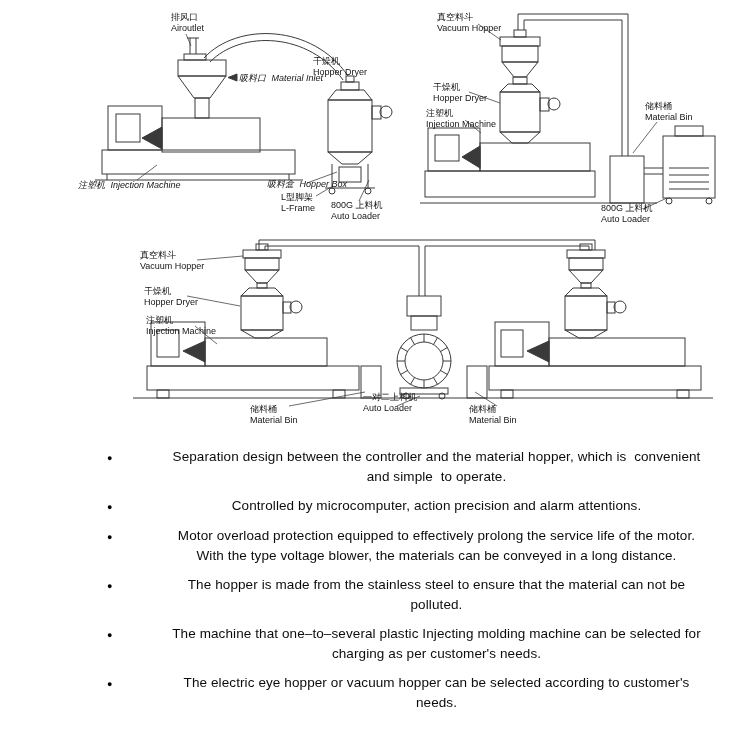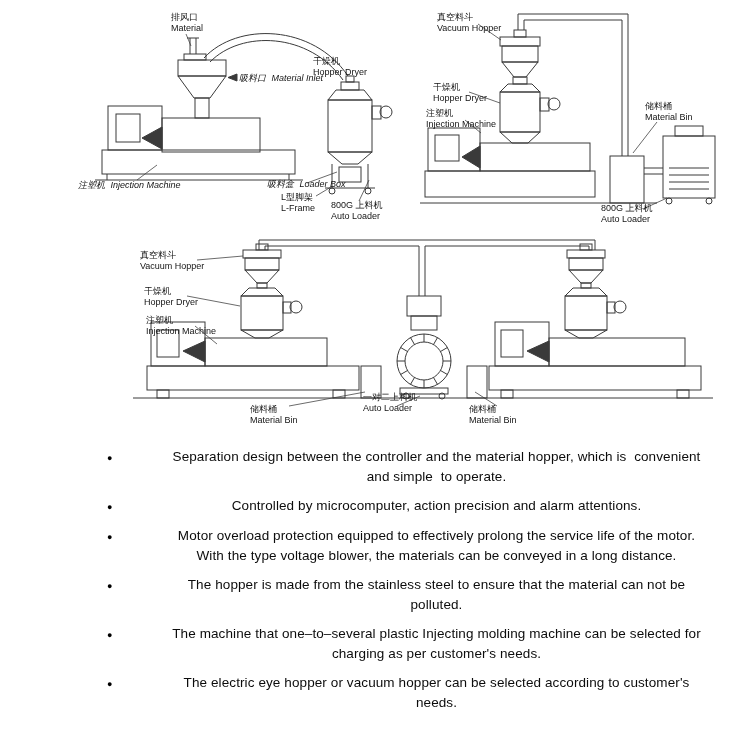--- a/index.html
+++ b/index.html
@@ -210,37 +210,37 @@
         <line x1="150" y1="326" x2="172" y2="344"></line>
         <line x1="244" y1="406" x2="320" y2="392"></line>
         <line x1="352" y1="406" x2="375" y2="396"></line>
         <line x1="452" y1="406" x2="430" y2="392"></line>
       </g>
     </g>
   </svg>
 
   <div class="lbl stack" style="left:126px;top:12px">
     <span>排风口</span>
-    <span>Material</span>
+    <span>Airoutlet</span>
   </div>
   <div class="lbl inline" style="left:194px;top:73px">
     <span>吸料口</span>
     <span>Material Inlet</span>
   </div>
   <div class="lbl stack" style="left:268px;top:56px">
     <span>干燥机</span>
     <span>Hopper Dryer</span>
   </div>
   <div class="lbl inline" style="left:33px;top:180px">
     <span>注塑机</span>
     <span>Injection Machine</span>
   </div>
   <div class="lbl inline" style="left:222px;top:179px">
     <span>吸料盒</span>
-    <span>Loader Box</span>
+    <span>Hopper Box</span>
   </div>
   <div class="lbl stack" style="left:236px;top:192px">
     <span>L型脚架</span>
     <span>L-Frame</span>
   </div>
   <div class="lbl stack" style="left:286px;top:200px">
     <span>800G 上料机</span>
     <span>Auto Loader</span>
   </div>
 

